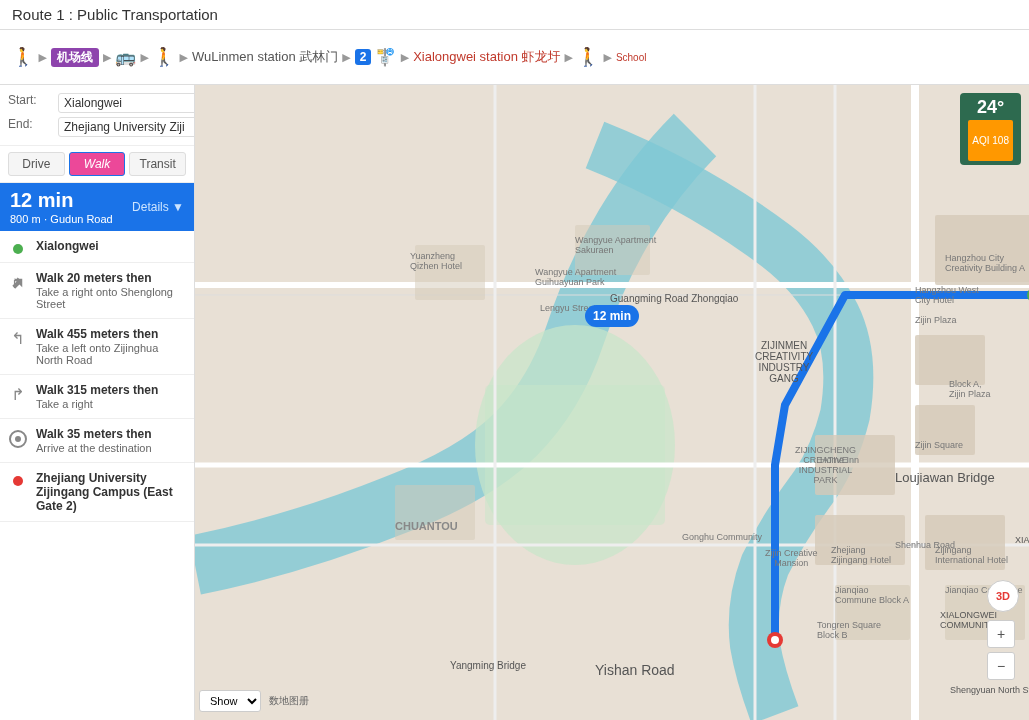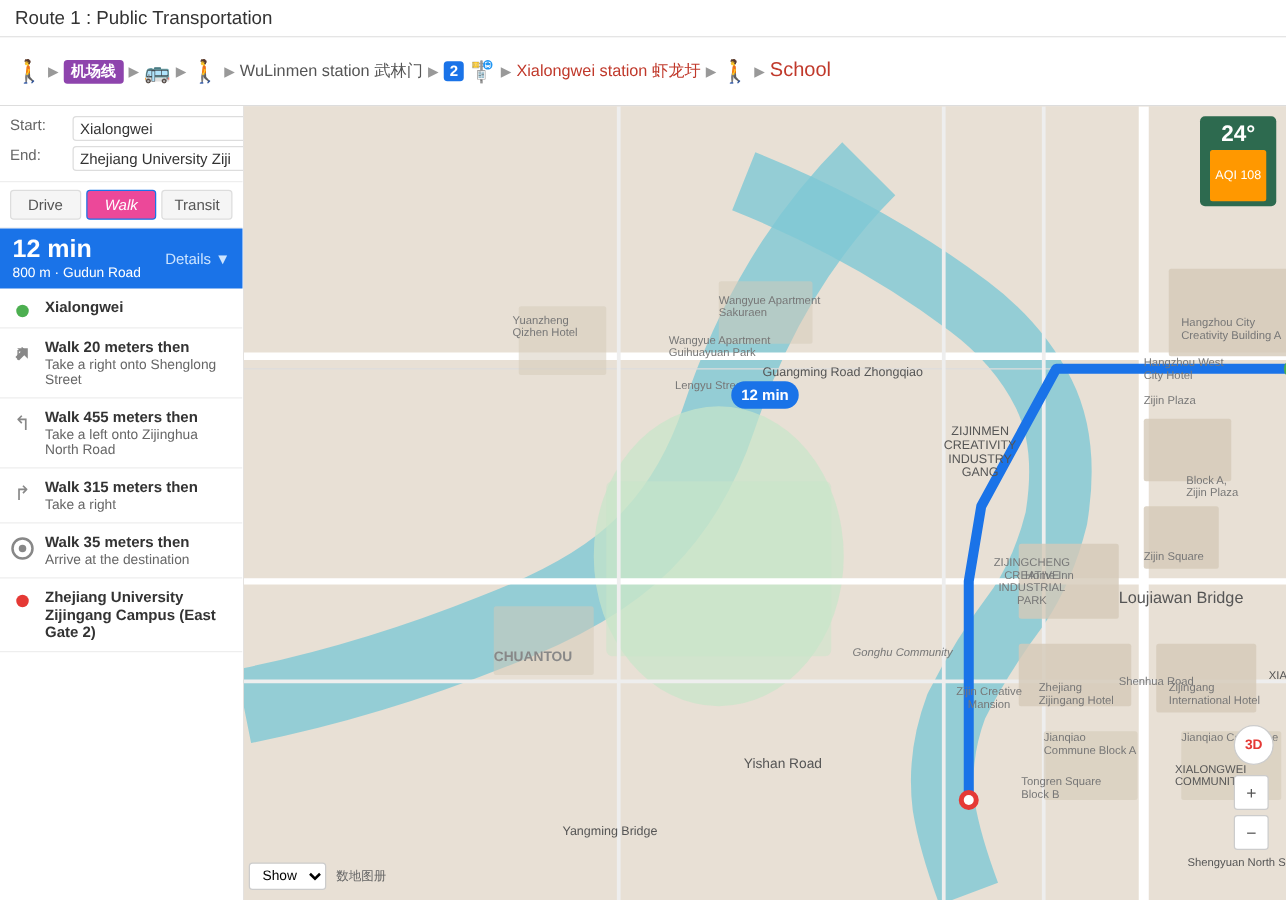--- a/index.html
+++ b/index.html
@@ -28,21 +28,21 @@
     .route-step { display: flex; align-items: center; gap: 4px; color: #555; }
     .route-arrow { color: #999; font-size: 11px; }
     .bus-badge {
       background: #1a73e8;
       color: #fff;
       border-radius: 3px;
       padding: 1px 5px;
       font-size: 12px;
       font-weight: bold;
     }
-    .route-end { color: #c0392b; font-size: 16px; font-weight: 500; }
+    .route-end { color: #c0392b; font-size: 10px; font-weight: 500; }
 
     #main-container {
       display: flex;
       height: calc(720px - 85px);
     }
 
     #sidebar {
       width: 195px;
       background: #fff;
       display: flex;
@@ -443,24 +443,24 @@
     <div class="map-label" style="left:622px;top:535px;font-size:9px;color:#777;">Tongren Square<br>Block B</div>
     <div class="map-label" style="left:200px;top:435px;font-size:11px;color:#888;font-weight:600;">CHUANTOU</div>
     <div class="map-label" style="left:380px;top:150px;font-size:9px;color:#777;">Wangyue Apartment<br>Sakuraen</div>
     <div class="map-label" style="left:340px;top:182px;font-size:9px;color:#777;">Wangyue Apartment<br>Guihuayuan Park</div>
     <div class="map-label" style="left:215px;top:166px;font-size:9px;color:#777;">Yuanzheng<br>Qizhen Hotel</div>
     <div class="map-label" style="left:345px;top:218px;font-size:9px;color:#777;">Lengyu Street</div>
     <div class="map-label" style="left:750px;top:168px;font-size:9px;color:#777;">Hangzhou City<br>Creativity Building A</div>
     <div class="map-label" style="left:720px;top:200px;font-size:9px;color:#777;">Hangzhou West<br>City Hotel</div>
 
     <div class="map-label" style="left:755px;top:600px;font-size:9px;color:#555;">Shengyuan North Street</div>
-    <div class="map-label" style="left:400px;top:520px;font-size:11px;color:#555;">Yishan Road</div>
+    <div class="map-label" style="left:400px;top:577px;font-size:14px;color:#555;">Yishan Road</div>
 
     <div class="map-label" style="left:700px;top:455px;font-size:9px;color:#777;">Shenhua Road</div>
-    <div class="map-label" style="left:487px;top:432px;font-size:9px;color:#777;font-style:italic;">Gonghu Community</div>
+    <div class="map-label" style="left:487px;top:447px;font-size:9px;color:#777;">Gonghu Community</div>
     <div class="map-label" style="left:570px;top:463px;font-size:9px;color:#777;text-align:center;">Zijin Creative<br>Mansion</div>
     <div class="map-label" style="left:754px;top:294px;font-size:9px;color:#777;">Block A,<br>Zijin Plaza</div>
     <div class="map-label" style="left:750px;top:500px;font-size:9px;color:#777;">Jianqiao Commune</div>
 
     <div id="map-controls">
       <div id="compass-btn">3D</div>
       <div class="map-ctrl-btn">+</div>
       <div class="map-ctrl-btn">−</div>
     </div>
 

